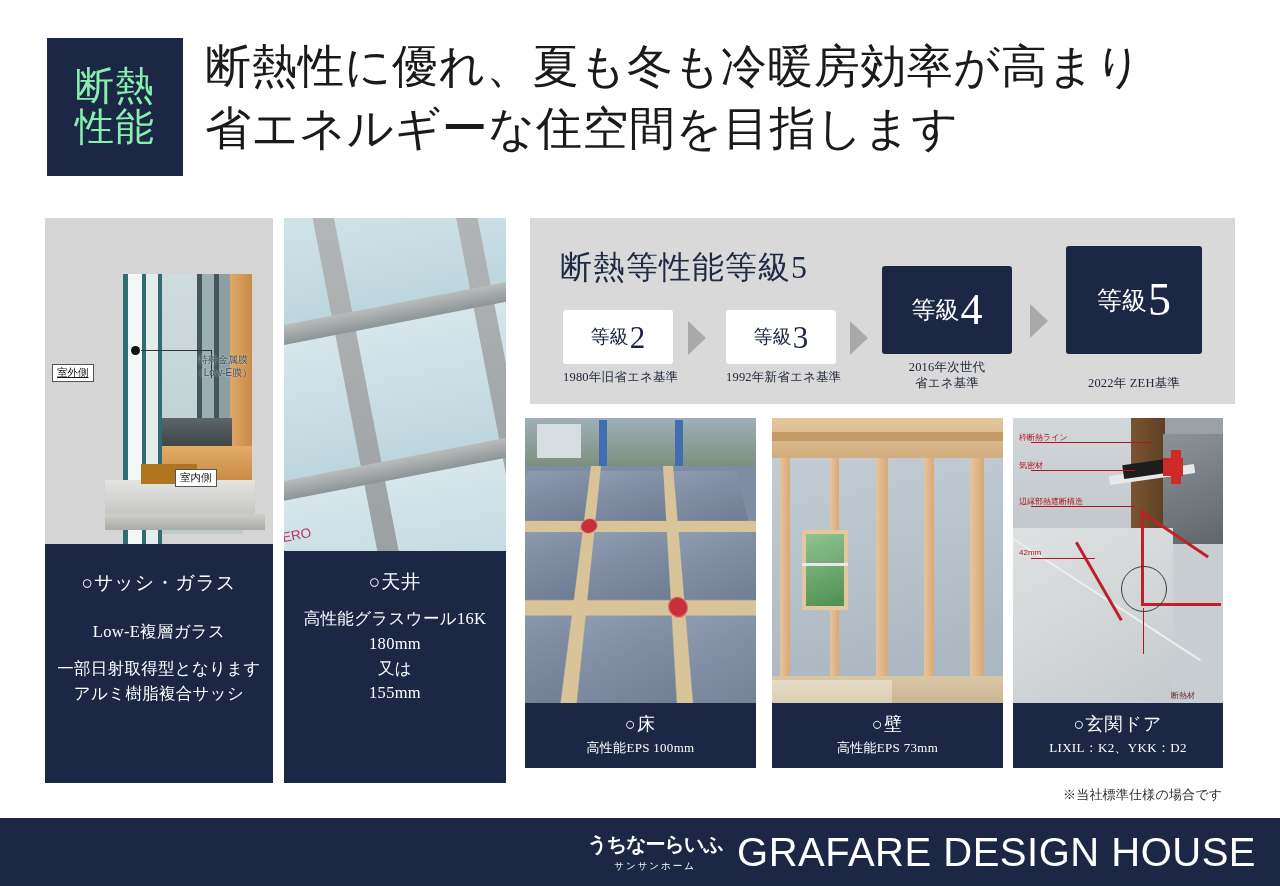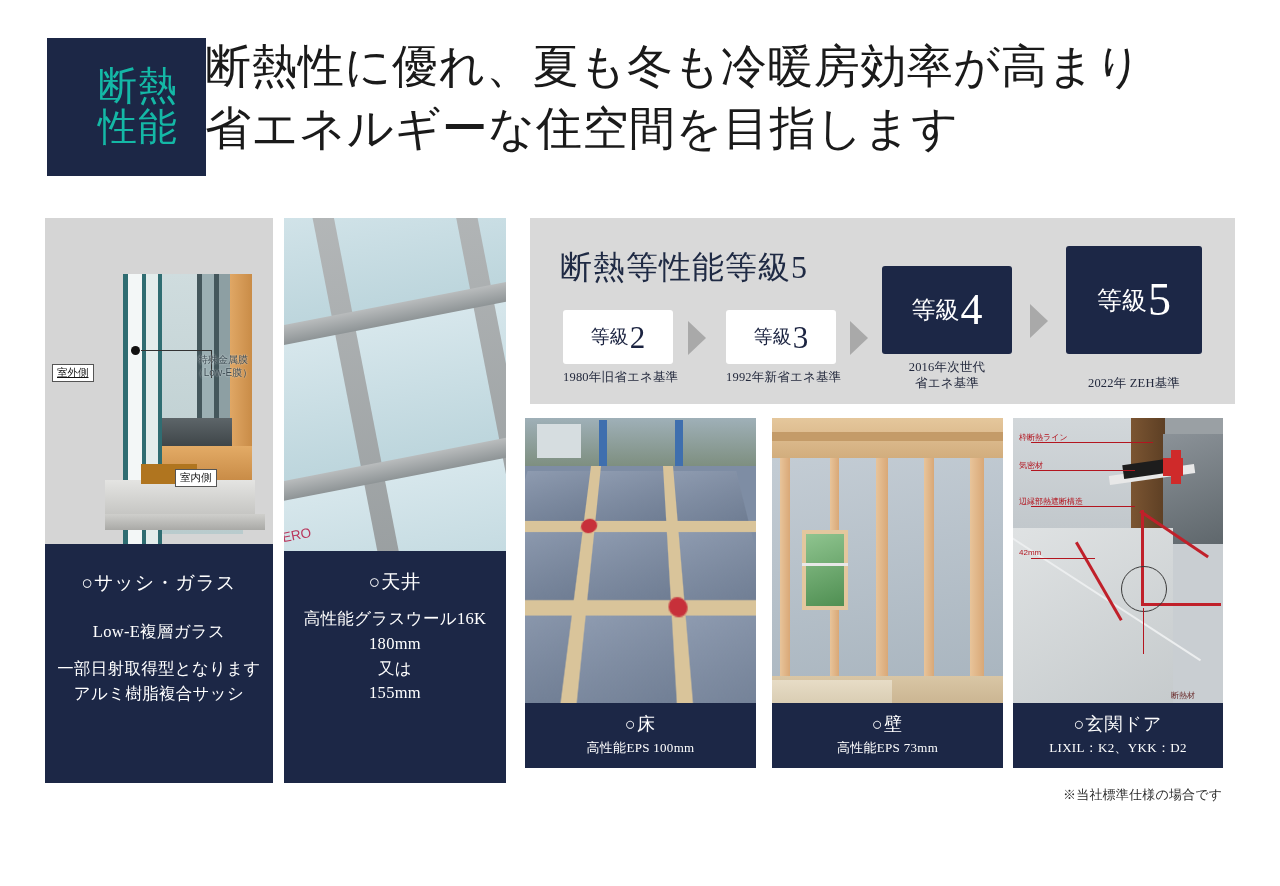--- a/index.html
+++ b/index.html
@@ -9,23 +9,23 @@
     background:#ffffff;
     font-family:"Liberation Serif","DejaVu Serif",serif;
     overflow:hidden;position:relative;
   }
   .page{position:absolute;inset:0;}
 
   
   .header{position:absolute;left:47px;top:38px;width:1190px;height:140px;}
   .badge{
     position:absolute;left:0;top:0;width:136px;height:138px;
-    background:#1c2746;color:#14b8a6;
+    background:#1c2746;color:#86efac;
     display:flex;flex-direction:column;align-items:center;justify-content:center;
-    line-height:1.05;letter-spacing:1px;padding-left:23px;
+    line-height:1.05;letter-spacing:1px;
   }
   .badge span{font-size:39px;font-weight:400;display:block;}
   .headline{
     position:absolute;left:158px;top:-2px;width:1030px;
     color:#1a1a1a;line-height:1.34;letter-spacing:0.5px;
   }
   .headline .l{display:block;font-size:46px;white-space:nowrap;}
 
   
   .card{position:absolute;background:#1c2746;overflow:hidden;}
@@ -358,14 +358,23 @@
       <div class="dlbl" style="left:158px;top:272px;color:#6a2b2b;">断熱材</div>
     </div>
     <div class="band">
       <span class="t">○玄関ドア</span>
       <span class="d">LIXIL：K2、YKK：D2</span>
     </div>
   </div>
 
   <div id="note">※当社標準仕様の場合です</div>
 
+  <div id="footer">
+    <div id="footer-inner">
+      <div id="logo-mark">
+        <span class="jp">うちなーらいふ</span>
+        <span class="kana">サンサンホーム</span>
+      </div>
+      <div id="brand">GRAFARE DESIGN HOUSE</div>
+    </div>
+  </div>
 
 </div>
 
 </body></html>

